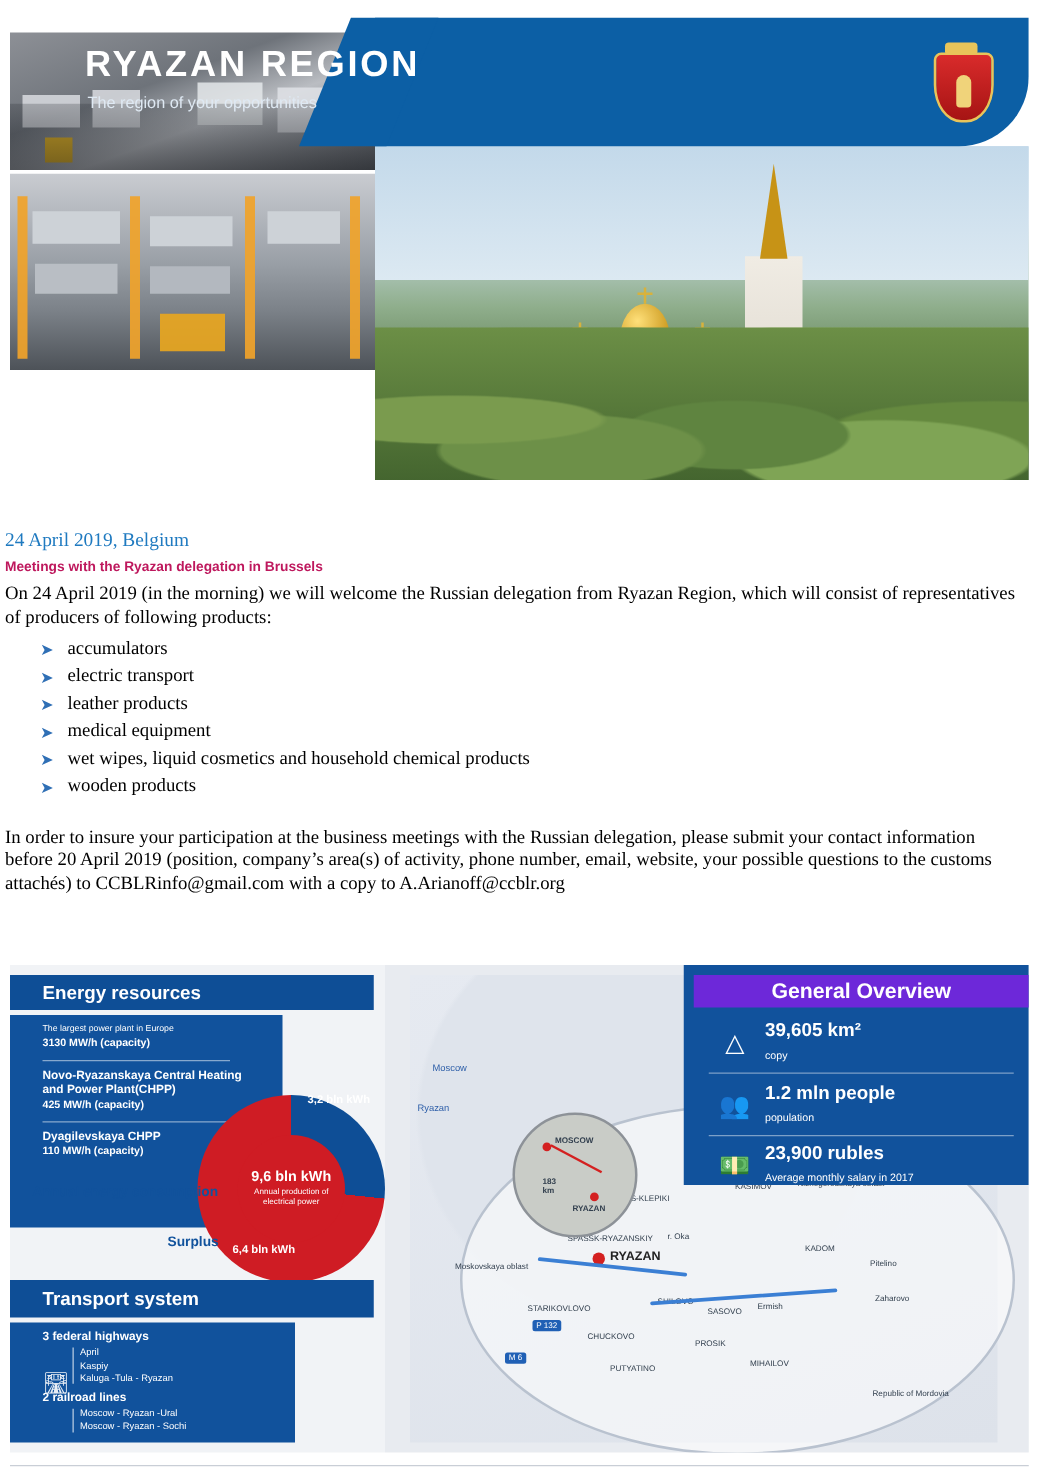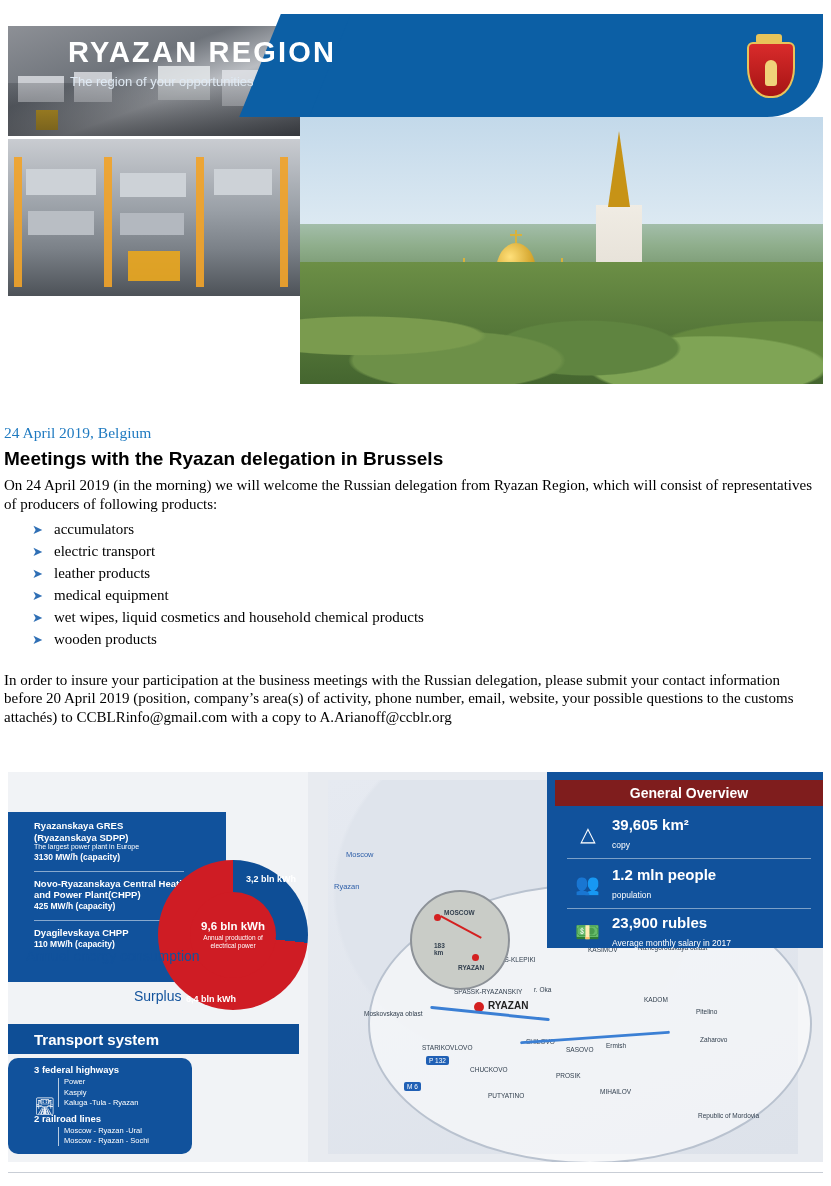--- a/index.html
+++ b/index.html
@@ -179,24 +179,24 @@
   }
 
   
   .body-text { position: absolute; left: 4px; top: 390px; width: 818px; margin-top: 34px; }
   .date-line {
     color: #1f7ac0;
     font-size: 15.5px;
     margin: 0 0 6px 0;
   }
   .headline {
-    color: #000000;
+    color: #be185d;
     font-family: "Liberation Sans", sans-serif;
     font-weight: bold;
-    font-size: 19px;
+    font-size: 11px;
     margin: 0 0 6px 0;
   }
   .para {
     font-size: 15px;
     line-height: 1.24;
     margin: 0;
   }
   .bullets {
     list-style: none;
     margin: 6px 0 0 0;
@@ -295,41 +295,41 @@
     font-size: 15px;
     font-weight: bold;
     display: flex;
     align-items: center;
     padding-left: 26px;
   }
   .energy-title { left: 0; top: 8px; width: 265px; height: 28px; }
   .transport-title { left: 0; top: 252px; width: 265px; height: 30px; }
   .gen-title {
     right: 0; top: 8px; width: 268px; height: 26px;
-    background: #7f1d1d; color: #fff;
+    background: #6d28d9; color: #fff;
     justify-content: center; padding-left: 0;
-    font-size: 14px;
+    font-size: 17px;
   }
   .energy-box {
     position: absolute; left: 0; top: 40px; width: 218px; height: 170px;
     background: #11529c;
     color: #fff;
     font-family: "Liberation Sans", sans-serif;
     padding: 8px 10px 0 26px;
     box-sizing: border-box;
   }
   .e-item { margin-bottom: 9px; }
   .e-item .nm { font-size: 9.5px; font-weight: bold; line-height: 1.22; }
   .e-item .dsc { font-size: 7px; line-height: 1.25; }
   .e-item .cap { font-size: 8.5px; font-weight: bold; }
   .e-sep { height: 1px; background: rgba(255,255,255,.5); margin: 5px 0 6px 0; width: 150px; }
 
   .donut {
     position: absolute;
-    left: 150px; top: 88px;
+    left: 150px; top: 104px;
     width: 150px; height: 150px;
     border-radius: 50%;
     background: conic-gradient(#0e4e96 0deg 96deg, #cf1c24 96deg 360deg);
   }
   .donut-hole {
     position: absolute; left: 50%; top: 50%; transform: translate(-50%,-50%);
     width: 86px; height: 86px; border-radius: 50%;
     background: #cf1c24;
     color: #fff;
     font-family: "Liberation Sans", sans-serif;
@@ -341,33 +341,32 @@
   .donut-lab {
     position: absolute;
     color: #fff;
     font-family: "Liberation Sans", sans-serif;
     font-size: 9px;
     font-weight: bold;
   }
   .side-lab {
     position: absolute;
     font-family: "Liberation Sans", sans-serif;
-    font-size: 14px;
+    font-size: 11px;
     color: #11529c;
-    font-weight: normal;
+    font-weight: bold;
   }
 
   .transport-box {
-    position: absolute; left: 0; top: 286px; width: 184px; height: 96px;
+    position: absolute; left: 0; top: 286px; width: 228px; height: 96px;
     background: #11529c;
     color: #fff;
     font-family: "Liberation Sans", sans-serif;
     padding: 6px 8px 0 26px;
     box-sizing: border-box;
-    border-radius: 10px;
   }
   .t-head { font-size: 9.5px; font-weight: bold; margin-bottom: 2px; }
   .t-rows { font-size: 7.5px; line-height: 1.4; padding-left: 30px; position: relative; }
   .t-rows::before {
     content: ""; position: absolute; left: 24px; top: 1px; width: 1px; height: 92%;
     background: rgba(255,255,255,.7);
   }
   .t-icon {
     position: absolute; left: 26px; font-size: 17px; color: #e9eef5;
   }
@@ -565,24 +564,23 @@
   <div class="gen-divider" style="top:136px;"></div>
 
   <div class="gen-card" style="top:142px; height:36px;">
     <span class="ic">💵</span>
     <span>
       <span class="v">23,900 rubles</span><br>
       <span class="u">Average monthly salary in 2017</span>
     </span>
   </div>
 
+  <div class="panel-title energy-title">Energy resources</div>
   <div class="energy-box">
     <div class="e-item">
-      <div class="nm" style="white-space:pre-line;">Ryazanskaya GRES
-(Ryazanskaya SDPP)</div>
       <div class="dsc">The largest power plant in Europe</div>
       <div class="cap">3130 MW/h (capacity)</div>
     </div>
     <div class="e-sep"></div>
     <div class="e-item">
       <div class="nm" style="white-space:pre-line;">Novo-Ryazanskaya Central Heating
 and Power Plant(CHPP)</div>
       <div class="cap">425 MW/h (capacity)</div>
     </div>
     <div class="e-sep"></div>
@@ -602,21 +600,21 @@
   <div class="donut-lab" style="left:238px; top:102px;">3,2 bln kWh</div>
   <div class="donut-lab" style="left:178px; top:222px;">6,4 bln kWh</div>
   <div class="side-lab" style="left:18px; top:176px;">Annual energy consumption</div>
   <div class="side-lab" style="left:126px; top:216px;">Surplus</div>
 
   <div class="panel-title transport-title">Transport system</div>
   <div class="transport-box">
     <div class="t-head">3 federal highways</div>
     <div class="t-rows">
       <span class="t-icon" style="top:18px; left:0;">🛣</span>
-      <div>Power</div>
+      <div>April</div>
       <div>Kaspiy</div>
       <div>Kaluga -Tula - Ryazan</div>
     </div>
     <div class="t-head" style="margin-top:4px;">2 railroad lines</div>
     <div class="t-rows">
 
       <div>Moscow - Ryazan -Ural</div>
       <div>Moscow - Ryazan - Sochi</div>
     </div>
   </div>

